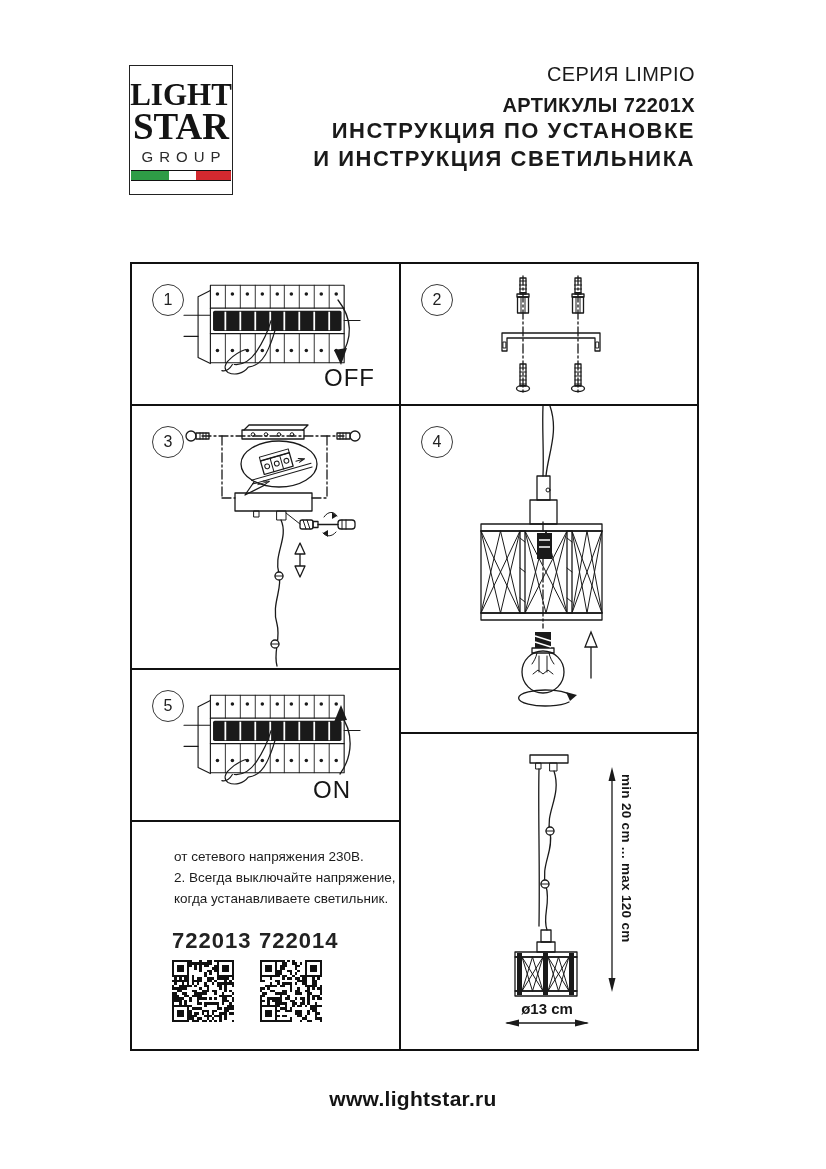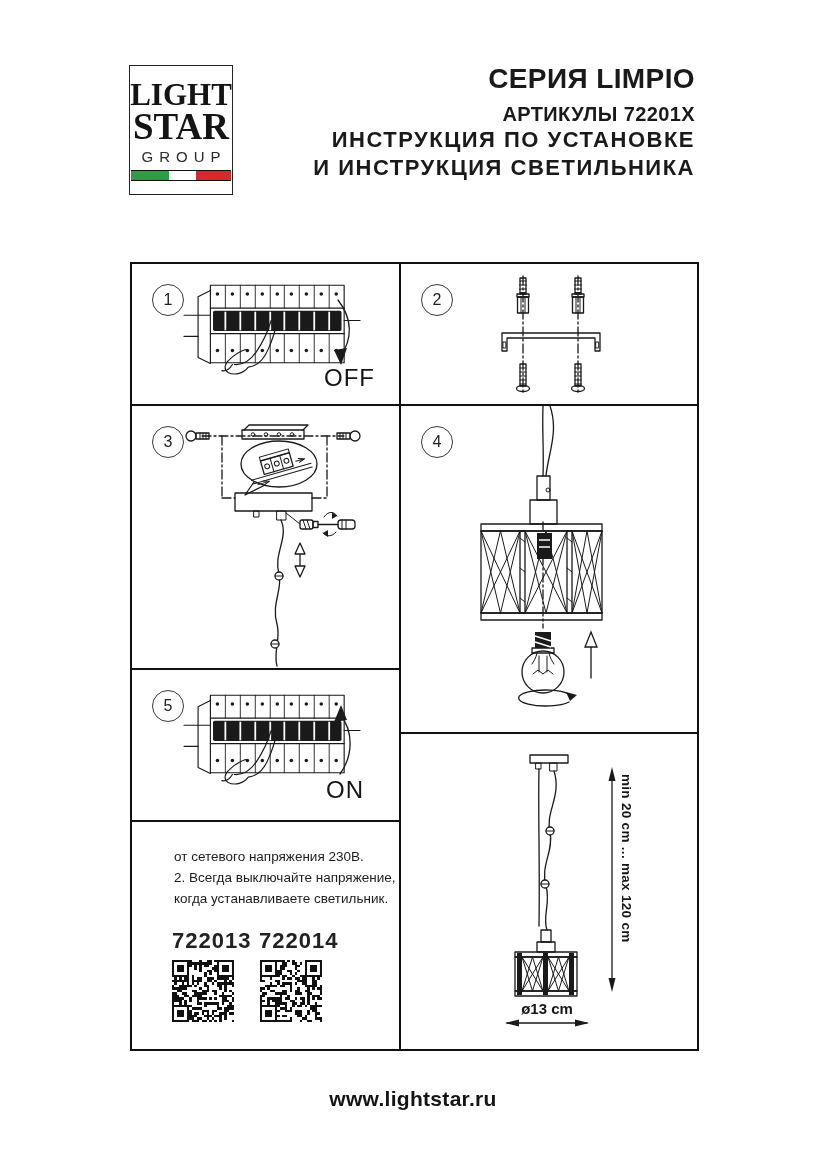--- a/index.html
+++ b/index.html
@@ -12,21 +12,21 @@
         align-items:center;padding-top:14px;background:#fff;}
   .logo-light{font-family:"Liberation Serif",serif;font-weight:bold;font-size:31px;line-height:0.95;color:#141414;}
   .logo-star{font-family:"Liberation Serif",serif;font-weight:bold;font-size:37px;line-height:0.95;color:#141414;}
   .logo-group{font-size:15px;letter-spacing:6px;padding-left:6px;color:#2b2b2b;margin-top:3px;}
   .flag{margin-top:5px;width:100px;height:9px;border-top:1.2px solid #111;border-bottom:1.2px solid #111;
         box-sizing:content-box;display:flex;}
   .flag span{display:block;height:100%;}
   .flag .fg{width:38%;} .flag .fw{width:27%;} .flag .fr{width:35%;}
 
   .header-text{position:absolute;right:131px;top:63px;text-align:right;}
-  .hdr-series{font-size:28px;font-weight:bold;letter-spacing:.4px;}
+  .hdr-series{font-size:20px;font-weight:normal;letter-spacing:.4px;}
   .hdr-articles{font-size:20px;font-weight:bold;letter-spacing:.4px;margin-top:8px;}
   .hdr-instr{font-size:22px;font-weight:bold;letter-spacing:1.5px;line-height:28px;}
 
   
   .grid{position:absolute;left:130px;top:262px;width:565px;height:785px;
         border:2px solid #111;box-sizing:content-box;}
   .cell{position:absolute;box-sizing:border-box;background:#fff;}
   .c1{left:0;top:0;width:269px;height:142px;border-right:2px solid #111;border-bottom:2px solid #111;}
   .c2{left:269px;top:0;width:296px;height:142px;border-bottom:2px solid #111;}
   .c3{left:0;top:142px;width:269px;height:264px;border-right:2px solid #111;border-bottom:2px solid #111;}
@@ -42,21 +42,21 @@
   .ln{stroke:#1a1a1a;fill:none;stroke-width:1.3;stroke-linecap:round;stroke-linejoin:round;}
   .ln .thin{stroke-width:1;}
   .fl{fill:#1a1a1a;stroke:none;}
   .wh{fill:#fff;stroke:#1a1a1a;stroke-width:1.3;}
   .sep{stroke:#fff;stroke-width:2;fill:none;}
   .dd{stroke-dasharray:9 3 2 3;}
   .whl{stroke:#fff;stroke-width:1.4;fill:none;}
 
   .switch-label{position:absolute;font-size:24px;font-weight:500;letter-spacing:1px;color:#161616;margin-left:32px;}
   .off-label{left:160px;top:100px;}
-  .on-label{left:162px;top:106px;}
+  .on-label{left:149px;top:106px;}
 
   
   .notes{position:absolute;left:42px;top:24px;font-size:13.5px;line-height:21px;color:#1c1c1c;}
   .article-code{position:absolute;top:106px;font-size:22px;font-weight:bold;letter-spacing:1px;color:#222;}
   .code-1{left:40px;} .code-2{left:127px;}
   .qr{position:absolute;top:138px;width:62px;height:62px;shape-rendering:crispEdges;}
   .qr-1{left:40px;} .qr-2{left:128px;}
 
   
   .dim-height{position:absolute;left:218px;top:40px;height:216px;display:flex;align-items:center;

